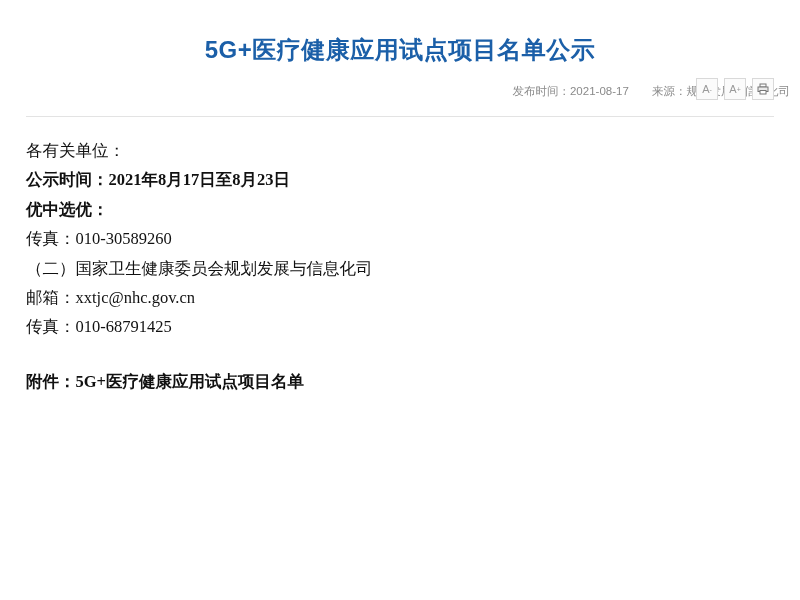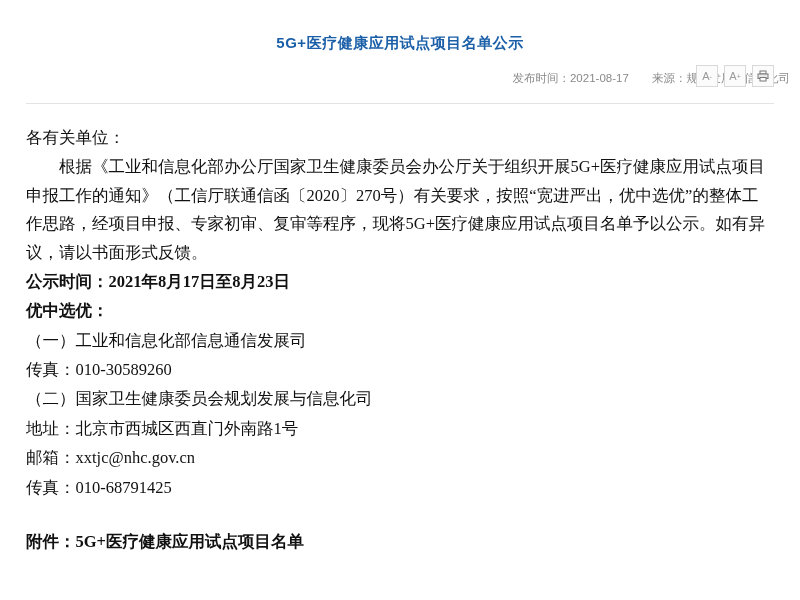--- a/index.html
+++ b/index.html
@@ -18,21 +18,21 @@
     position: relative;
     width: 800px;
     height: 600px;
     box-sizing: border-box;
   }
   .doc-title {
     text-align: center;
     color: #1b5fa8;
     font-family: "Liberation Sans", sans-serif;
     font-weight: bold;
-    font-size: 15px;
+    font-size: 24px;
     letter-spacing: 0.5px;
     padding-top: 34px;
   }
   .meta-row {
     margin-top: 18px;
     text-align: right;
     color: #8a8a8a;
     font-family: "Liberation Sans", sans-serif;
     font-size: 11.5px;
     position: relative;
@@ -139,27 +139,24 @@
           <rect x="3" y="7.5" width="6" height="3.5" fill="#fff" stroke="#777" stroke-width="1"></rect>
         </svg>
       </div>
     </div>
   </div>
 
   <div class="divider"></div>
 
   <div class="content">
     <p>各有关单位：</p>
-    <p class="indent2">根据《工业和信息化部办公厅国家卫生健康委员会办公厅关于组织开展5G+医疗健康应用试点项目申报工作的通知》（工信厅联通信函〔2020〕270号）有关要求，按照“宽进严出，优中选优”的整体工作思路，经项目申报、专家初审、复审等程序，现将5G+医疗健康应用试点项目名单予以公示。如有异议，请以书面形式反馈。</p>
     <p class="bold">公示时间：2021年8月17日至8月23日</p>
     <p class="bold">优中选优：</p>
-    <p>（一）工业和信息化部信息通信发展司</p>
     <p>传真：010-30589260</p>
     <p>（二）国家卫生健康委员会规划发展与信息化司</p>
-    <p>地址：北京市西城区西直门外南路1号</p>
     <p>邮箱：xxtjc@nhc.gov.cn</p>
     <p>传真：010-68791425</p>
 
     <div class="attachment">
 
       <span class="attachment-text">附件：5G+医疗健康应用试点项目名单</span>
     </div>
   </div>
 
 </div>

